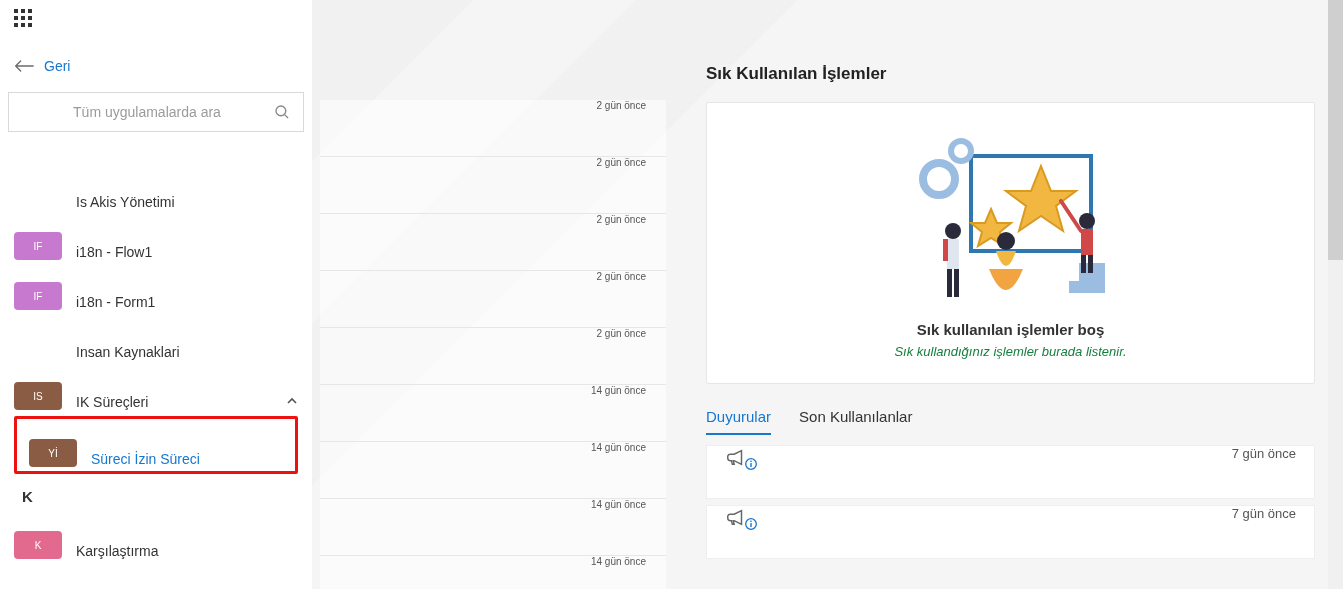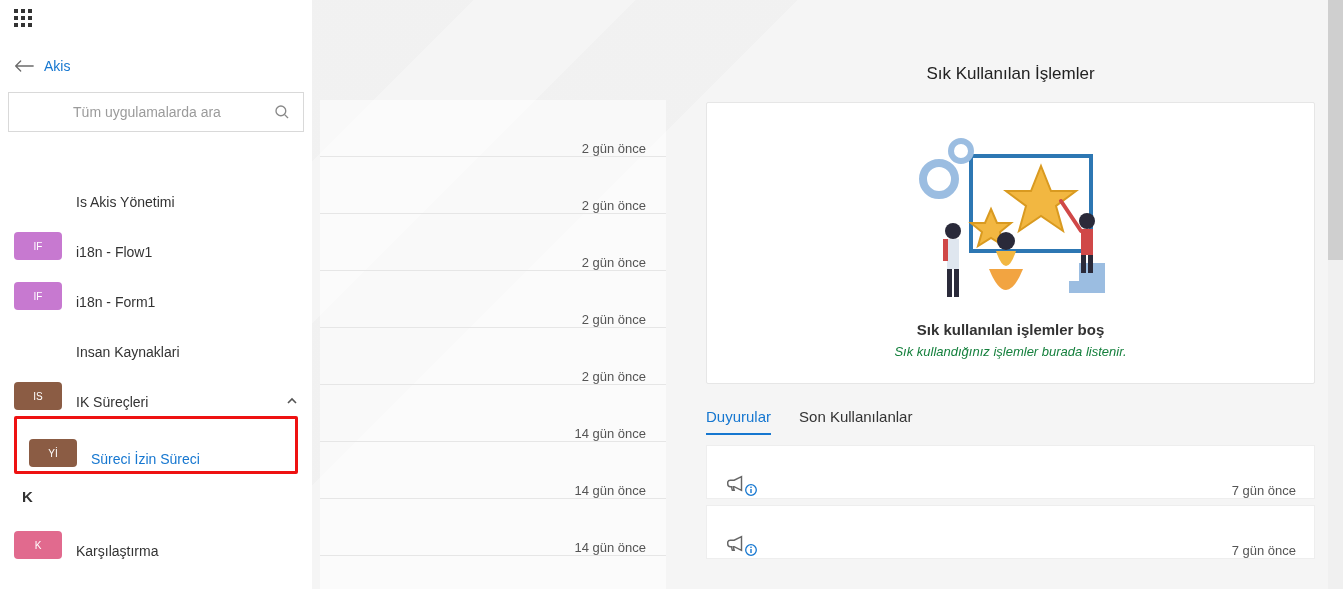--- a/index.html
+++ b/index.html
@@ -35,36 +35,36 @@
   .sb-sub .sb-item { height:44px; padding-left:10px; }
   .sb-sub .sb-item .label { color:#1677d0; }
 
   
   .main { position:absolute; top:0; left:312px; right:0; bottom:0; background:
       linear-gradient(135deg, rgba(0,0,0,0.015) 0 10%, transparent 10% 20%, rgba(0,0,0,0.015) 20% 30%, transparent 30% 40%),
       #f5f5f5; padding-top:36px; }
 
   
   .timelist { position:absolute; top:100px; left:8px; width:346px; }
-  .timerow { height:57px; display:flex; align-items:flex-end; justify-content:flex-end; padding-right:20px; border-bottom:1px solid #e6e6e6; font-size:13px; color:#555; background:rgba(255,255,255,0.55); cursor:pointer; }
+  .timerow { height:57px; display:flex; align-items:flex-start; justify-content:flex-end; padding-right:20px; border-bottom:1px solid #e6e6e6; font-size:10px; color:#555; background:rgba(255,255,255,0.55); cursor:pointer; }
 
   
   .rightcol { position:absolute; top:64px; left:394px; right:28px; }
-  .section-title { font-size:17px; color:#222; font-weight:400; margin-bottom:18px;text-align:center; }
+  .section-title { font-size:17px; color:#222; font-weight:700; margin-bottom:18px; }
   .card { background:#fff; border:1px solid #e6e6e6; border-radius:2px; padding:28px 20px 24px; text-align:center; }
   .card .illus { width:220px; height:180px; margin:0 auto 10px; position:relative; }
   .card h4 { font-size:15px; color:#333; font-weight:600; margin:8px 0 6px; }
   .card p { font-size:13px; color:#15803d;font-style:italic; }
 
   .tabs { display:flex; gap:28px; margin:24px 0 10px; }
   .tab { font-size:15px; color:#333; padding-bottom:8px; cursor:pointer; }
   .tab.active { color:#1677d0; border-bottom:2px solid #1677d0; }
 
   .ann-list { }
-  .ann-row { background:#fff; border:1px solid #eee; height:54px; display:flex; align-items:flex-end; justify-content:space-between; padding:0 18px; margin-bottom:6px; cursor:pointer;gap:40px; }
+  .ann-row { background:#fff; border:1px solid #eee; height:54px; display:flex; align-items:flex-start; justify-content:space-between; padding:0 18px; margin-bottom:6px; cursor:pointer;gap:40px; }
   .ann-row .iconwrap { display:flex; align-items:center; }
   .ann-row .mega svg { width:22px; height:22px; stroke:#666; fill:none; }
   .ann-row .info { width:12px; height:12px; margin-left:-2px; margin-top:10px; }
   .ann-row .time { font-size:13px; color:#555; }
 
   
   .scrolltrack { position:absolute; top:0; right:0; width:15px; height:100%; background:#f0f0f0; }
   .scrollthumb { position:absolute; top:0; right:0; width:15px; height:260px; background:#cfcfcf; }
 
   
@@ -94,21 +94,21 @@
     </div>
     <div class="avatar"></div>
   </div>
 </div>
 
 <div class="sidebar">
   <div class="back">
     <svg viewBox="0 0 24 14">
         <path d="M23 7H2M8 1 2 7l6 6" stroke-width="1.6" stroke-linecap="round" stroke-linejoin="round"></path>
       </svg>
-    <span>Akis</span>
+    <span>Geri</span>
   </div>
   <div class="search">
     <input type="text" placeholder="Tüm uygulamalarda ara" style="">
     <svg viewBox="0 0 24 24" stroke-width="1.8">
         <circle cx="10.5" cy="10.5" r="6.5"></circle>
         <path d="m20 20-4.5-4.5"></path>
       </svg>
   </div>
 
   <div class="sb-list">

